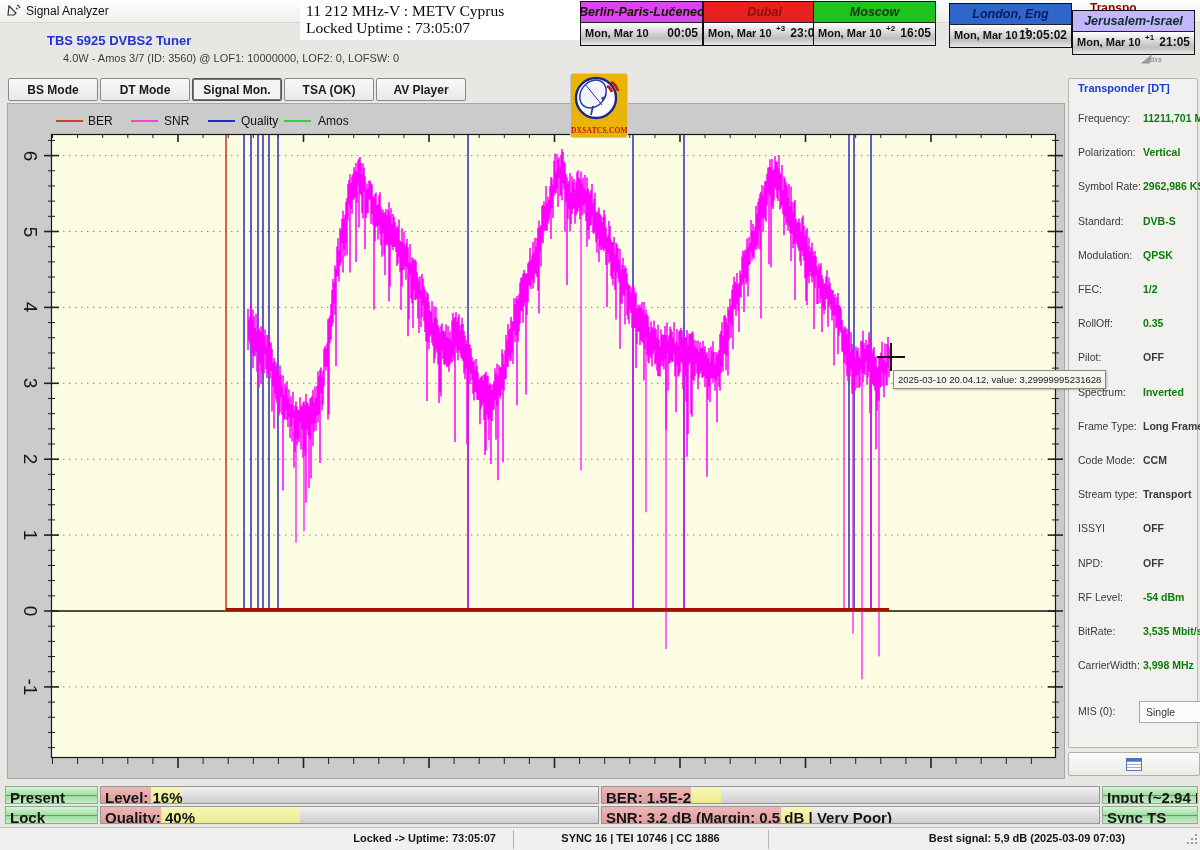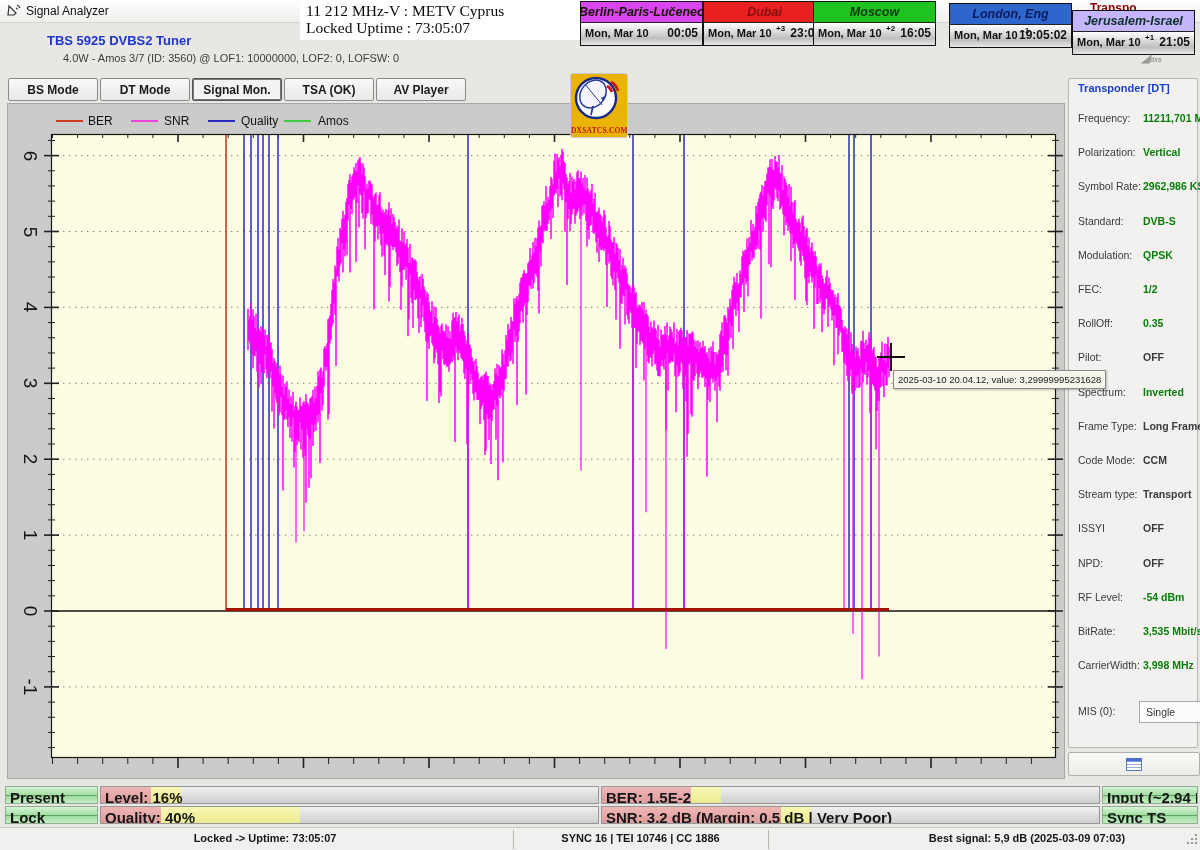--- a/index.html
+++ b/index.html
@@ -487,21 +487,21 @@
       <div class="seg seg-pink" style="left:0;width:36%"></div>
       <div class="blabel">SNR: 3,2 dB (Margin: 0,5 dB | Very Poor)</div>
     </div>
     <div class="bar green" style="left: 1102px; top: 806px; width: 94px;">
       <div class="midline"></div>
       <div class="blabel">Sync TS</div>
     </div>
   </div>
 
 <div class="abs" id="statusbar">
-  <div class="sb-item" style="left:45px;width:440px;">Locked -&gt; Uptime: 73:05:07</div>
+  <div class="sb-item" style="left:56px;width:440px;text-align:right;">Locked -&gt; Uptime: 73:05:07</div>
   <div class="sb-sep" style="left:513px;"></div>
   <div class="sb-item" style="left:518px;width:245px;">SYNC 16 | TEI 10746 | CC 1886</div>
   <div class="sb-sep" style="left:768px;"></div>
   <div class="sb-item" style="left:862px;width:330px;">Best signal: 5,9 dB (2025-03-09 07:03)</div>
   <svg id="grip" viewBox="0 0 14 14">
     <g fill="#9a9a96">
       <rect x="10" y="10" width="2" height="2"></rect>
         <rect x="10" y="6" width="2" height="2"></rect>
       <rect x="6" y="10" width="2" height="2"></rect>
         <rect x="10" y="2" width="2" height="2"></rect>

